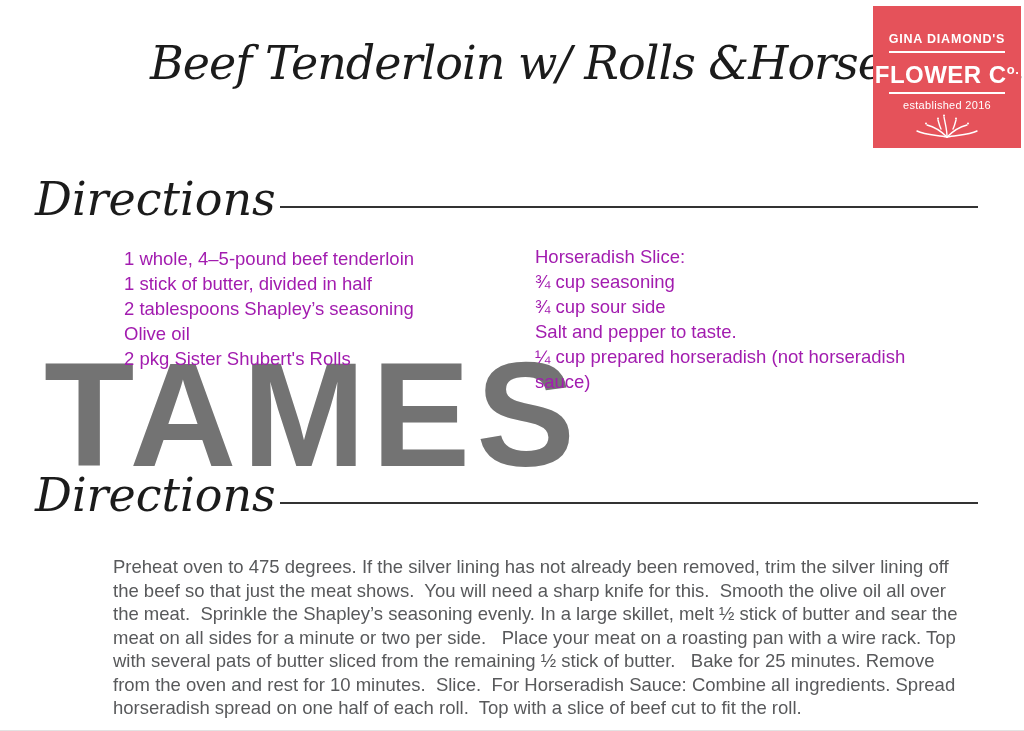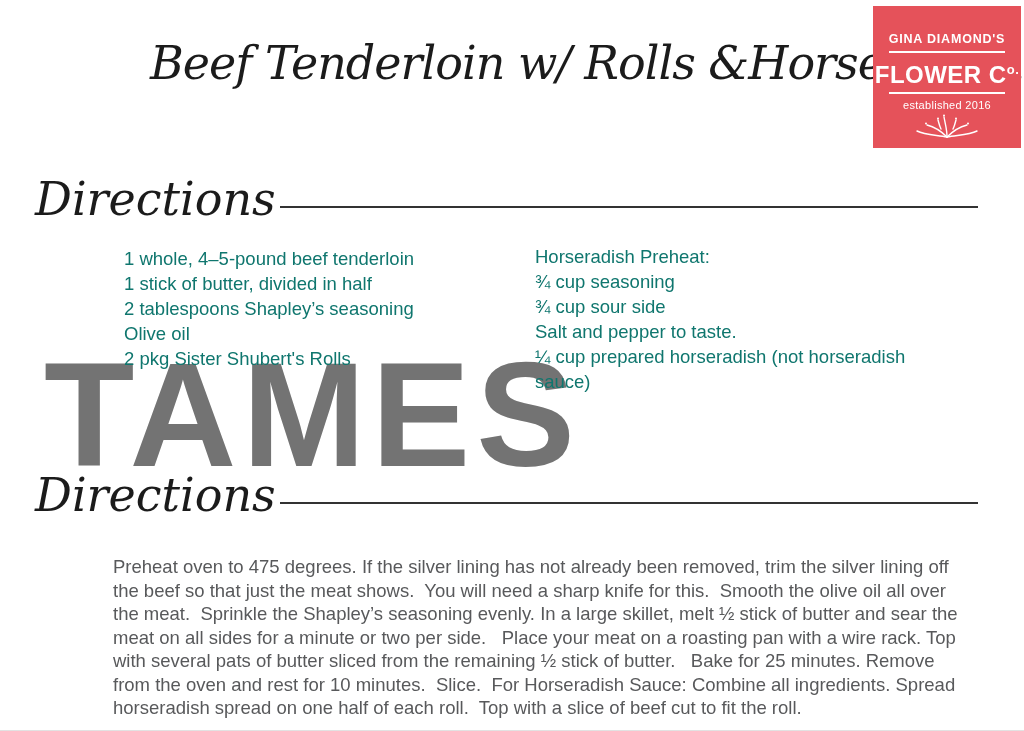--- a/index.html
+++ b/index.html
@@ -112,21 +112,21 @@
     margin-left: 4px;
   }
 
   .ingredients-heading { top: 150px; }
   .directions-heading { top: 446px; }
 
   .ingredients-col {
     position: absolute;
     font-size: 18.5px;
     line-height: 25px;
-    color: #0f766e;
+    color: #a21caf;
   }
   .ingredients-left  { left: 124px; top: 246px; width: 400px; }
   .ingredients-right { left: 535px; top: 244px; width: 414px; }
 
   .directions-body {
     position: absolute;
     left: 113px;
     top: 508px;
     width: 854px;
     font-size: 18.5px;
@@ -176,21 +176,21 @@
     </div>
 
     <div class="ingredients-col ingredients-left">
         <div>1 whole, 4–5-pound beef tenderloin</div>
         <div>1 stick of butter, divided in half</div>
         <div>2 tablespoons Shapley’s seasoning</div>
         <div>Olive oil</div>
         <div>2 pkg Sister Shubert's Rolls</div>
       </div>
     <div class="ingredients-col ingredients-right">
-        <div>Horseradish Preheat:</div>
+        <div>Horseradish Slice:</div>
         <div>¾ cup seasoning</div>
         <div>¾ cup sour side</div>
         <div>Salt and pepper to taste.</div>
         <div>¼ cup prepared horseradish (not horseradish sauce)</div>
       </div>
 
     <div class="section-heading directions-heading">
       <span class="heading-text script">Directions</span>
       <span class="fill-line"></span>
     </div>

